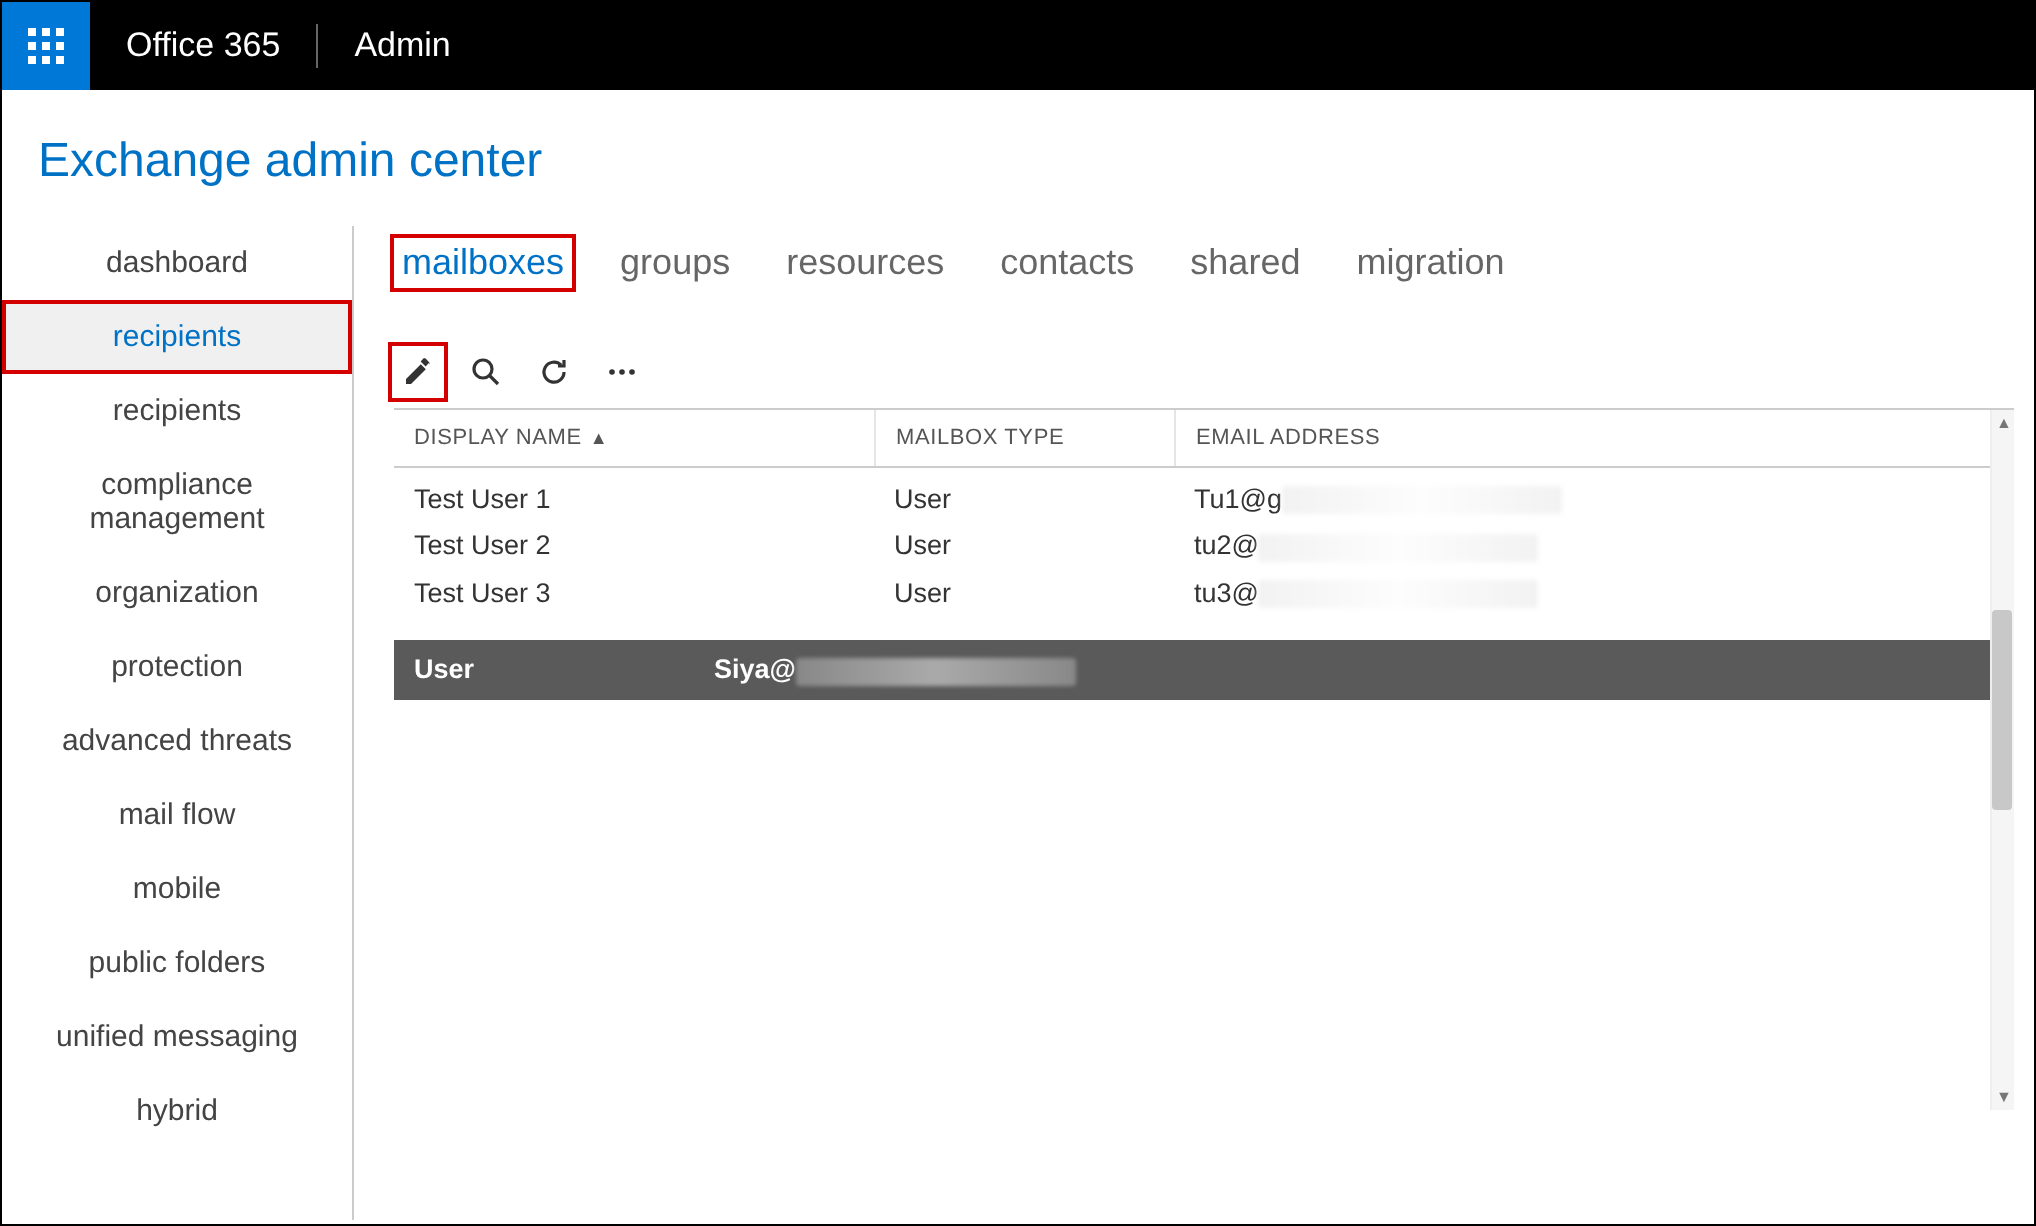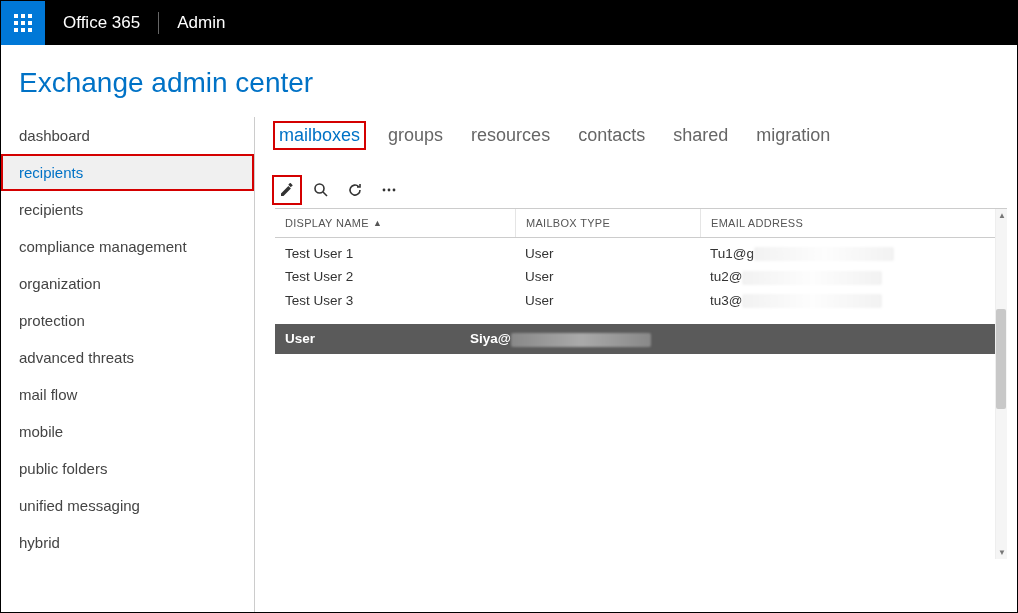--- a/index.html
+++ b/index.html
@@ -40,33 +40,34 @@
     height: 22px;
     background: #666;
   }
   .topbar .section {
     padding: 0 18px;
     font-size: 17px;
   }
   
   .page-title {
     color: #0072c6;
-    font-size: 28px;
+    font-size: 24px;
     font-weight: 400;
     padding: 22px 0 18px 18px;
   }
   
   .content {
     display: flex;
     height: calc(100% - 44px - 70px);
   }
   .sidebar {
-    width: 254px;
+    width: 176px;
     border-right: 1px solid #ccc;
     padding-top: 0;
+    text-align: center;
   }
   .sidebar-item {
     padding: 10px 18px;
     font-size: 15px;
     color: #444;
     cursor: pointer;
   }
   .sidebar-item.active {
     color: #0072c6;
     background: #f0f0f0;
@@ -135,21 +136,21 @@
     padding: 8px 10px;
     text-transform: uppercase;
     border-left: 1px solid #e5e5e5;
     display: flex;
     align-items: center;
     gap: 4px;
   }
   .th:first-child { border-left: none; }
   .col-name { width: 240px; }
   .col-type { width: 150px; }
-  .col-email { flex: 1; margin-left: 35px; }
+  .col-email { flex: 1; }
   .tbody {
     font-size: 13.5px;
     color: #333;
     padding-top: 4px;
   }
   .trow {
     display: flex;
     padding: 3px 0;
   }
   .trow .td { padding: 1px 10px; }

